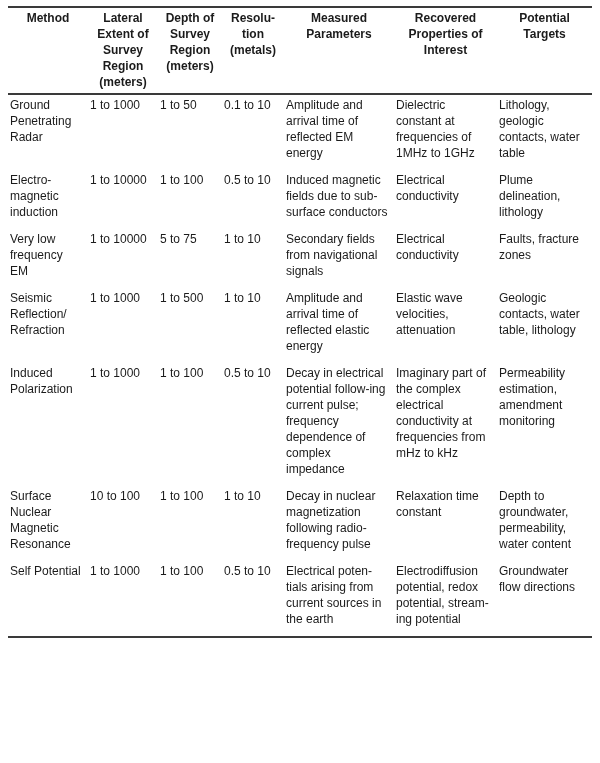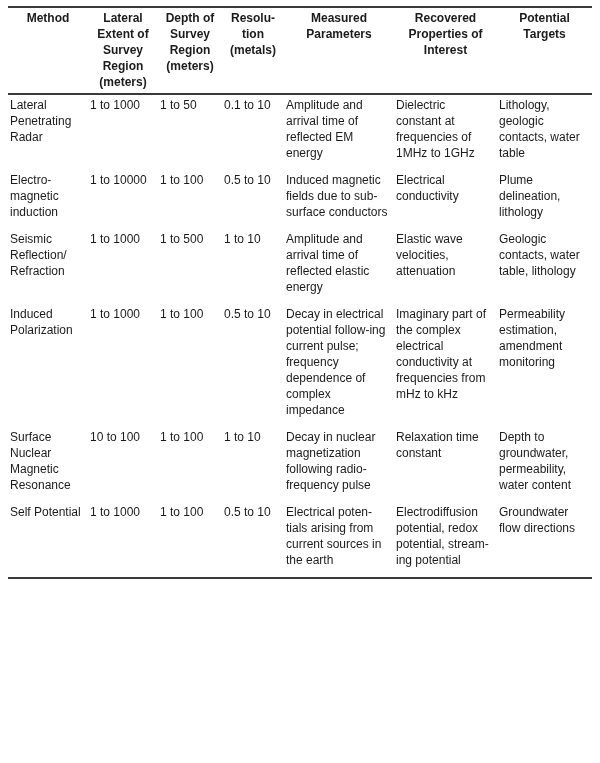--- a/index.html
+++ b/index.html
@@ -70,36 +70,45 @@
         <th>Lateral Extent of Survey Region (meters)</th>
         <th>Depth of Survey Region (meters)</th>
         <th>Resolu-tion (metals)</th>
         <th>Measured Parameters</th>
         <th>Recovered Properties of Interest</th>
         <th>Potential Targets</th>
       </tr>
     </thead>
     <tbody>
         <tr>
-          <td>Lateral Penetrating Radar</td>
+          <td>Ground Penetrating Radar</td>
           <td>1 to 1000</td>
           <td>1 to 50</td>
           <td>0.1 to 10</td>
           <td>Amplitude and arrival time of reflected EM energy</td>
           <td>Dielectric constant at frequencies of 1MHz to 1GHz</td>
           <td>Lithology, geologic contacts, water table</td>
         </tr>
         <tr>
           <td>Electro-magnetic induction</td>
           <td>1 to 10000</td>
           <td>1 to 100</td>
           <td>0.5 to 10</td>
           <td>Induced magnetic fields due to sub-surface conductors</td>
           <td>Electrical conductivity</td>
           <td>Plume delineation, lithology</td>
+        </tr>
+        <tr>
+          <td>Very low frequency EM</td>
+          <td>1 to 10000</td>
+          <td>5 to 75</td>
+          <td>1 to 10</td>
+          <td>Secondary fields from navigational signals</td>
+          <td>Electrical conductivity</td>
+          <td>Faults, fracture zones</td>
         </tr>
         <tr>
           <td>Seismic Reflection/ Refraction</td>
           <td>1 to 1000</td>
           <td>1 to 500</td>
           <td>1 to 10</td>
           <td>Amplitude and arrival time of reflected elastic energy</td>
           <td>Elastic wave velocities, attenuation</td>
           <td>Geologic contacts, water table, lithology</td>
         </tr>

